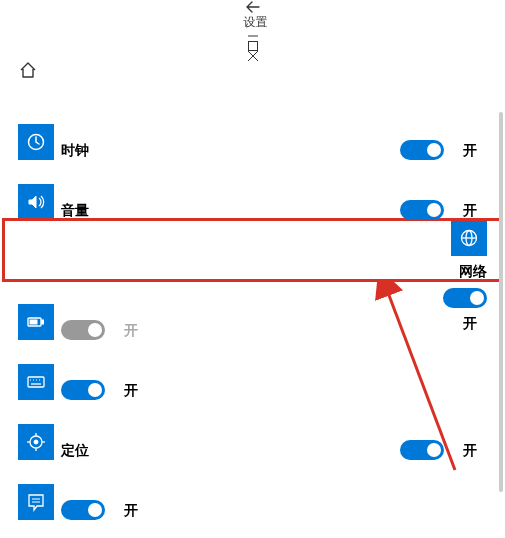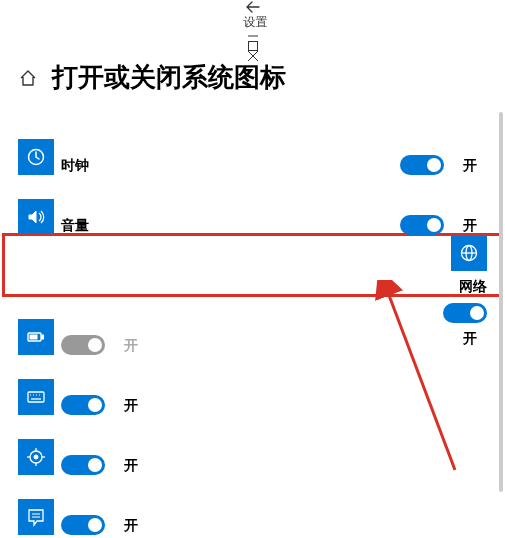--- a/index.html
+++ b/index.html
@@ -164,21 +164,20 @@
     </svg>
   </div>
 </div>
 
 <div class="header">
   <div class="home">
     <svg width="18" height="18" viewBox="0 0 18 18">
       <path d="M2 9 L9 2 L16 9 M4 8 L4 16 L14 16 L14 8" stroke="#333" stroke-width="1.4" fill="none" stroke-linejoin="round"></path>
     </svg>
   </div>
-  <h1>打开或关闭系统图标</h1>
 </div>
 
 <div class="list">
 
   <div class="row">
     <div class="iconbox">
       <svg width="20" height="20" viewBox="0 0 20 20">
           <circle cx="10" cy="10" r="7.5" stroke="#fff" stroke-width="1.5" fill="none"></circle>
           <path d="M10 5 L10 10 L13 12" stroke="#fff" stroke-width="1.5" fill="none" stroke-linecap="round"></path>
         </svg>
@@ -254,20 +253,21 @@
     <div class="iconbox">
       <svg width="20" height="20" viewBox="0 0 20 20">
           <circle cx="10" cy="10" r="6" stroke="#fff" stroke-width="1.3" fill="none"></circle>
           <circle cx="10" cy="10" r="2" fill="#fff"></circle>
           <line x1="10" y1="1" x2="10" y2="4" stroke="#fff" stroke-width="1.3"></line>
           <line x1="10" y1="16" x2="10" y2="19" stroke="#fff" stroke-width="1.3"></line>
           <line x1="1" y1="10" x2="4" y2="10" stroke="#fff" stroke-width="1.3"></line>
           <line x1="16" y1="10" x2="19" y2="10" stroke="#fff" stroke-width="1.3"></line>
         </svg>
     </div>
+    <div class="label">定位</div>
     <div class="toggle on">
         <div class="knob"></div>
       </div>
     <div class="state">开</div>
   </div>
 
   <div class="row">
     <div class="iconbox">
       <svg width="20" height="20" viewBox="0 0 20 20">
           <path d="M3 3 L17 3 L17 14 L11 14 L8 18 L8 14 L3 14 Z" stroke="#fff" stroke-width="1.3" fill="none"></path>

